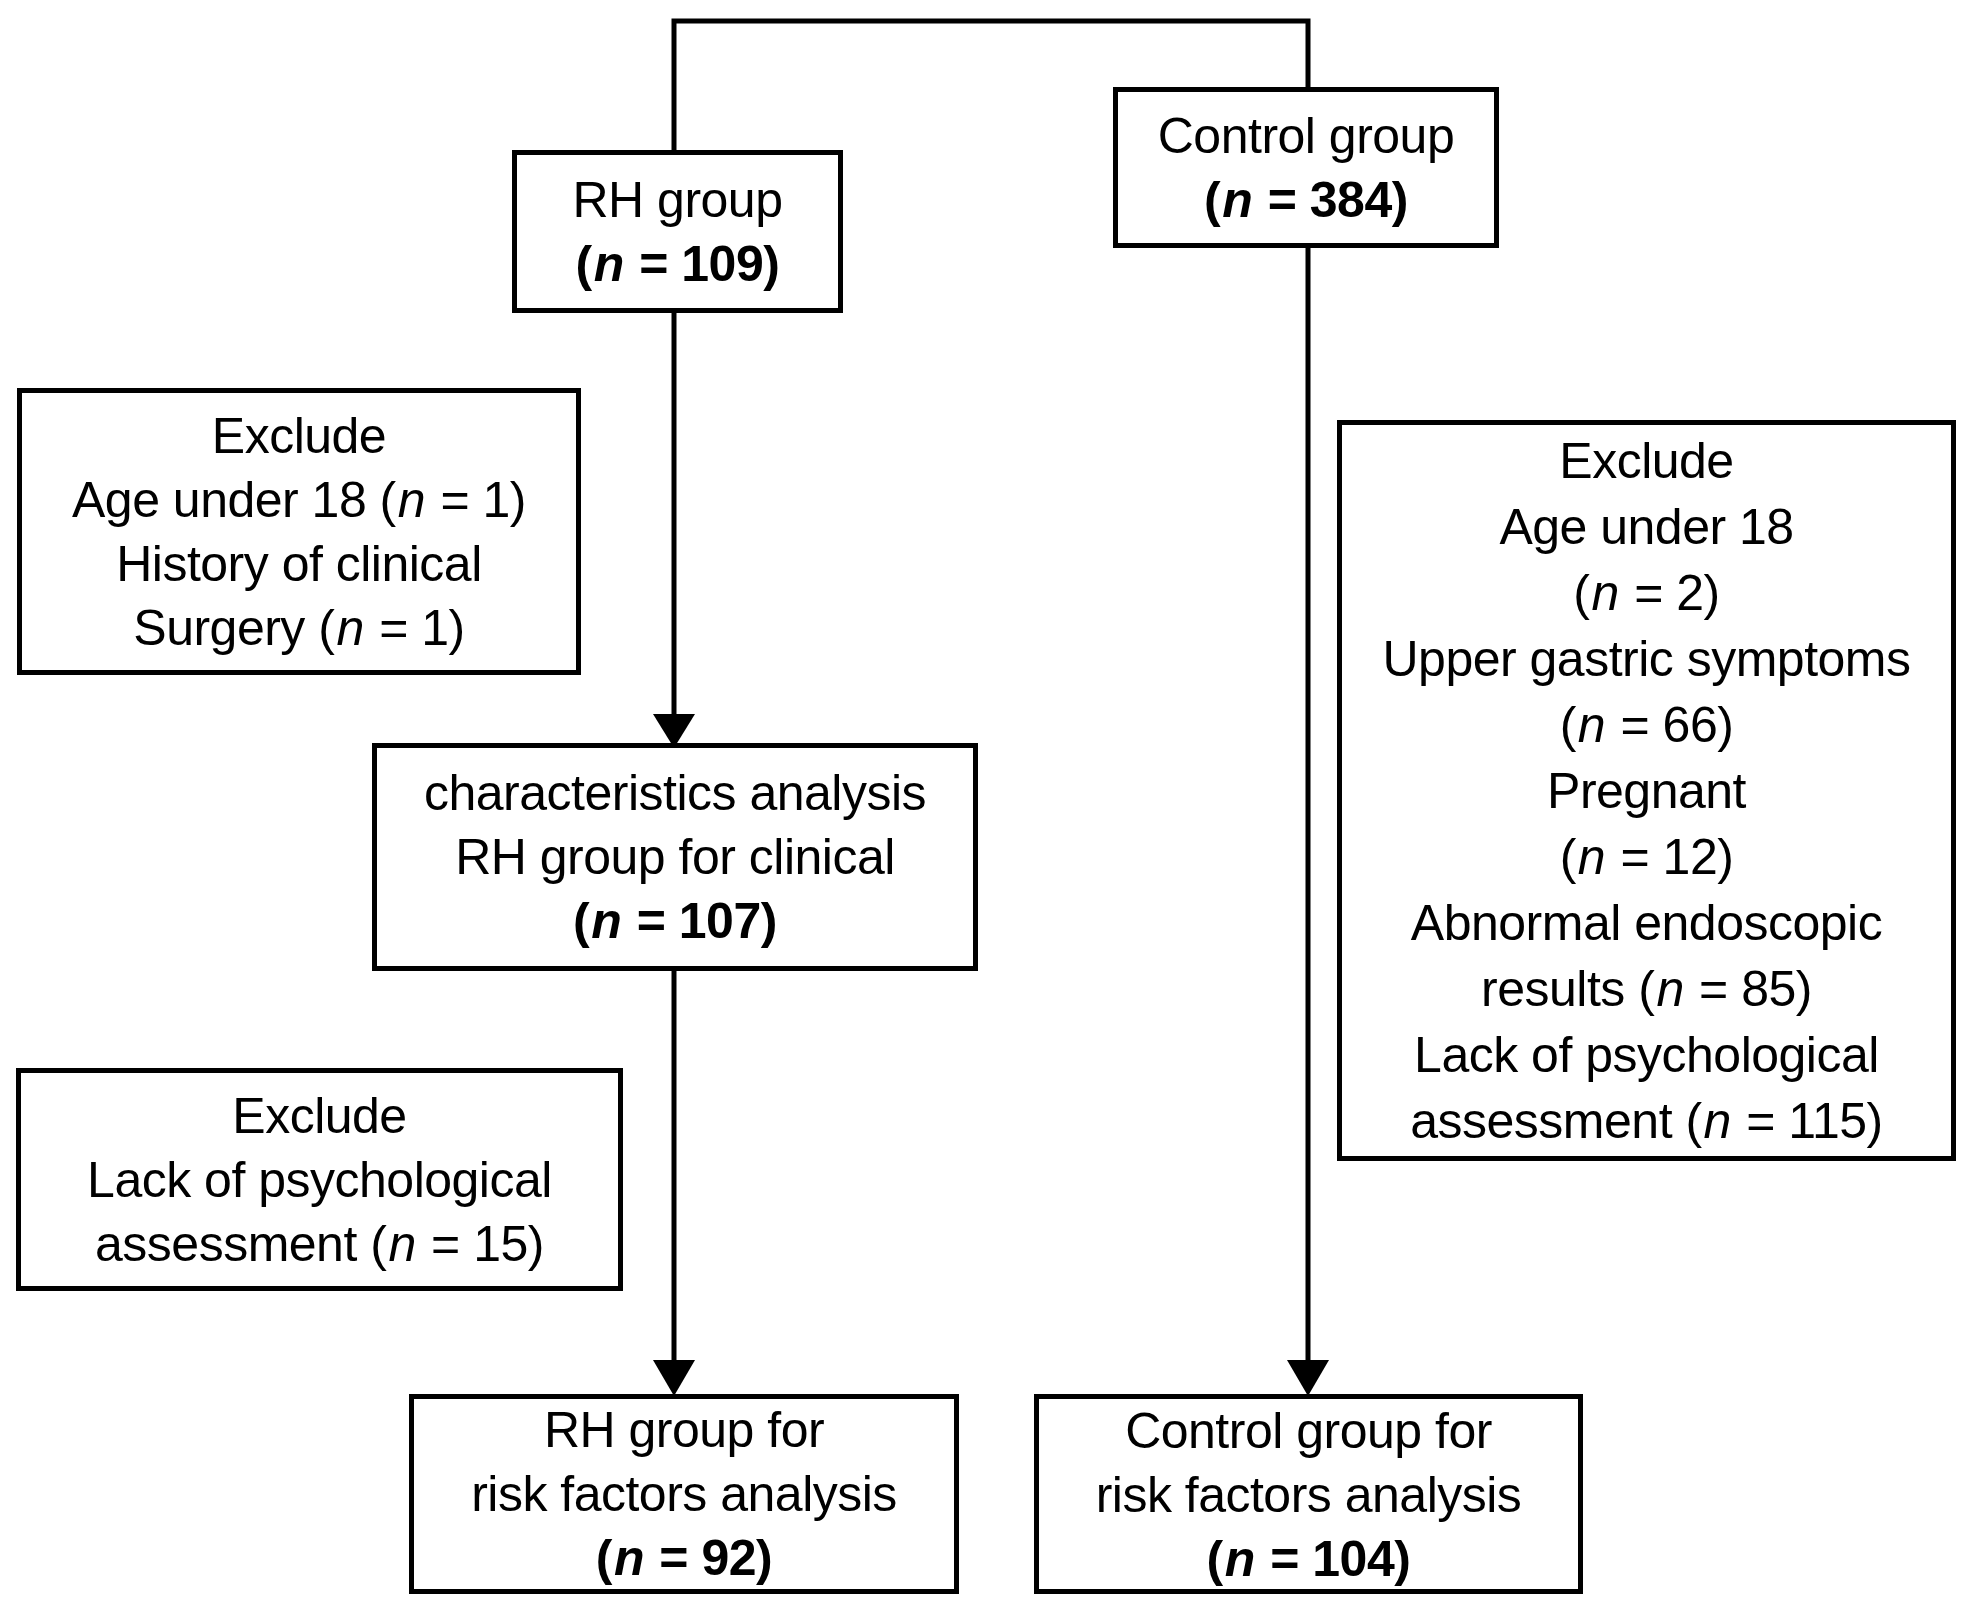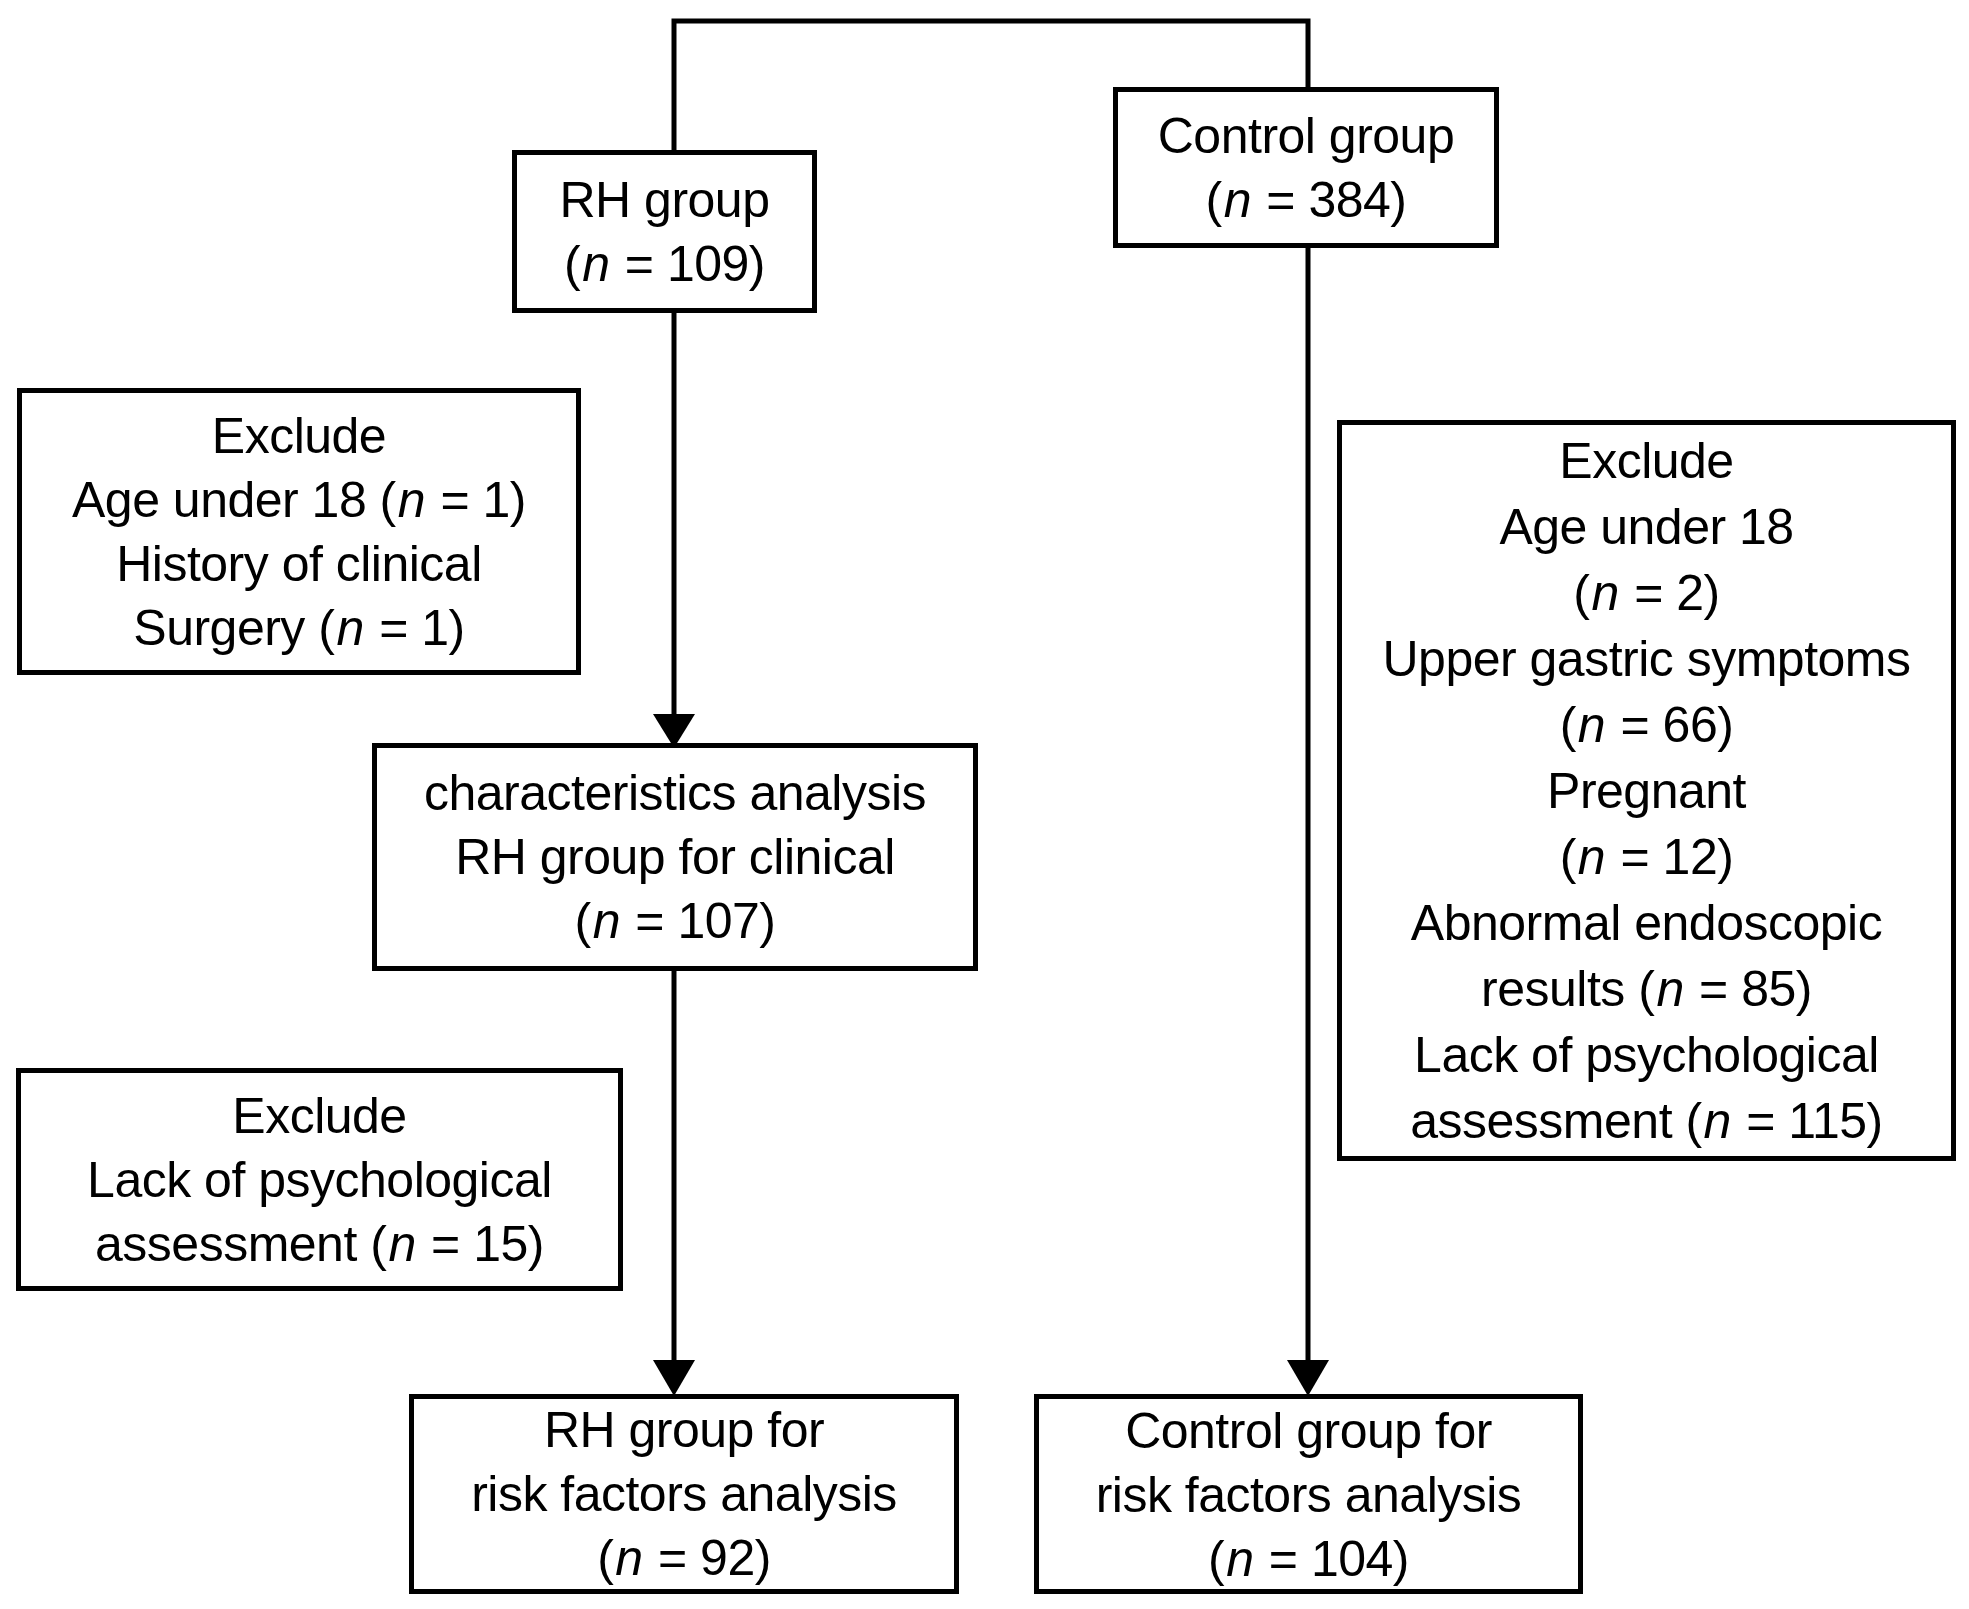--- a/index.html
+++ b/index.html
@@ -34,28 +34,28 @@
     align-items: center;
     text-align: center;
   }
   .flowbox .line {
     font-size: 50px;
     line-height: 64px;
     white-space: nowrap;
     letter-spacing: -0.5px;
   }
   .flowbox .line.bold {
-    font-weight: 400;
+    font-weight: 700;
   }
   .flowbox .line i {
     font-style: italic;
     padding: 0 2px;
   }
   
-  #box-rh-group        { left: 512px;  top: 150px;  width: 305px; height: 163px; }
+  #box-rh-group        { left: 512px;  top: 150px;  width: 331px; height: 163px; }
   #box-control-group   { left: 1113px; top: 87px;   width: 386px; height: 161px; }
   #box-exclude-rh-initial { left: 17px; top: 388px; width: 564px; height: 287px; }
   #box-rh-clinical     { left: 372px;  top: 743px;  width: 606px; height: 228px; }
   #box-exclude-control { left: 1337px; top: 420px;  width: 619px; height: 741px; }
   #box-exclude-control .line { line-height: 66px; }
   #box-exclude-rh-risk { left: 16px;   top: 1068px; width: 607px; height: 223px; }
   #box-rh-risk         { left: 401px;  top: 1394px; width: 550px; height: 200px; margin-left: 8px; }
   #box-control-risk    { left: 1034px; top: 1394px; width: 549px; height: 200px; justify-content: space-between; }
 </style>
 </head>

